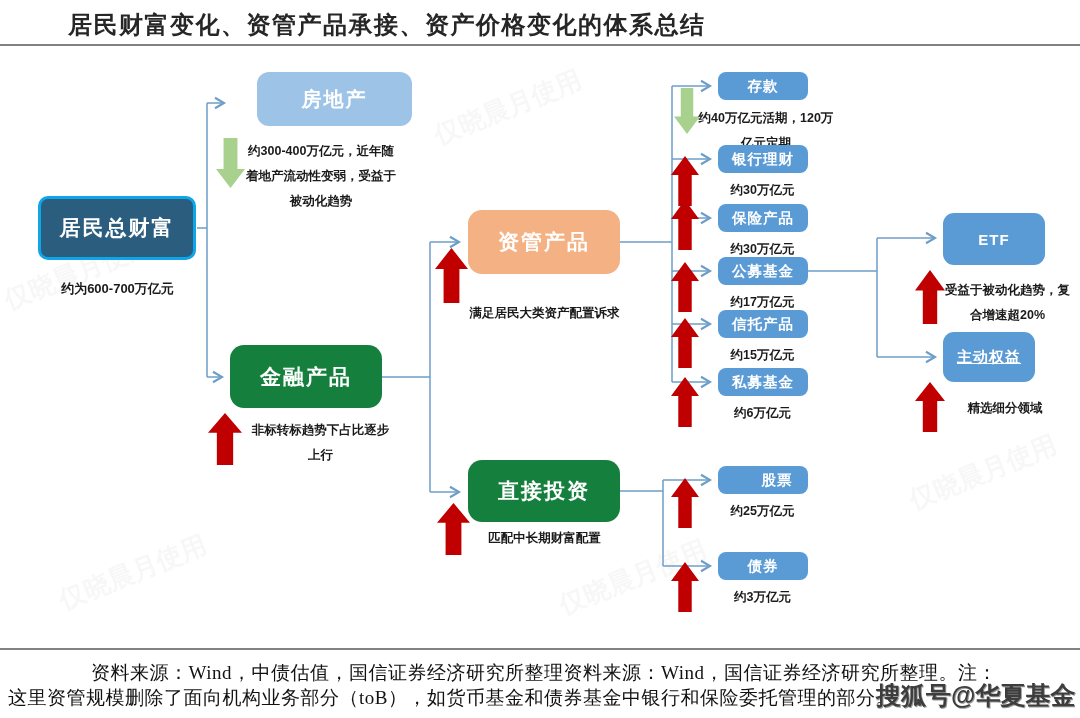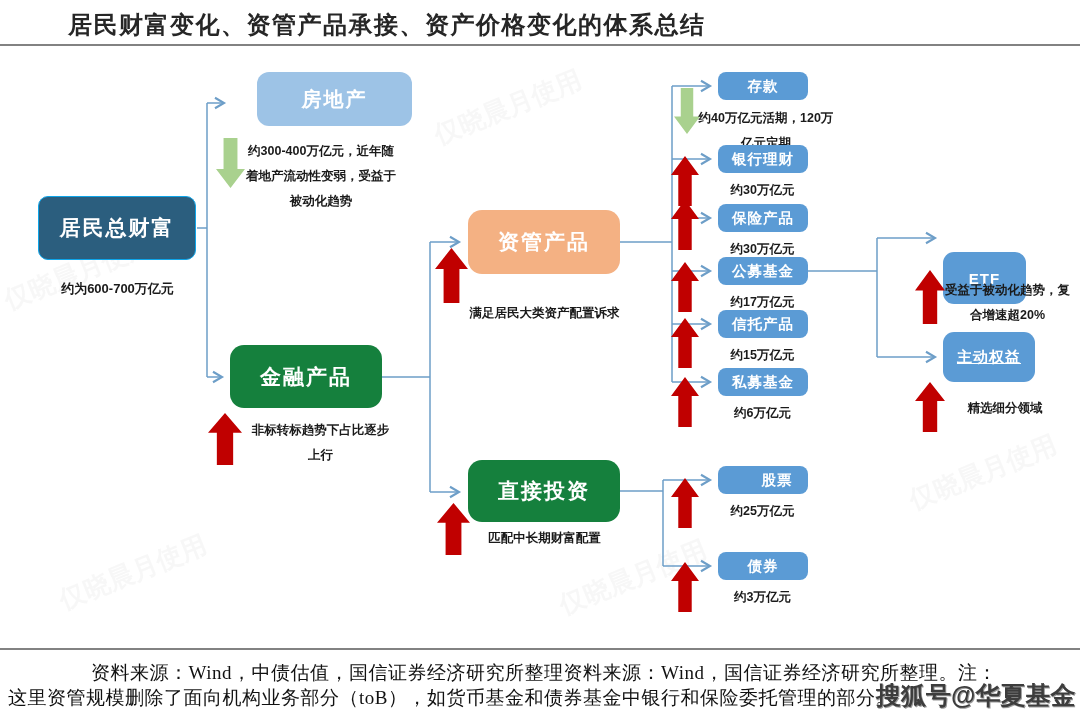--- a/index.html
+++ b/index.html
@@ -15,21 +15,21 @@
   }
   .rule{left:0;width:1080px;height:2px;background:#828282;}
   .rule-top{top:44px;}
   .rule-bottom{top:648px;}
   
   .node{
     display:flex;align-items:center;justify-content:center;
     color:#ffffff;font-weight:700;text-align:center;
     box-sizing:border-box;
   }
-  .n-dark{background:#2B5E7E;border:1px solid #0ea5e9;border-radius:10px;font-size:21px;letter-spacing:2px;}
+  .n-dark{background:#2B5E7E;border:3px solid #0ea5e9;border-radius:10px;font-size:21px;letter-spacing:2px;}
   .n-lblue{background:#9DC3E6;border-radius:12px;font-size:20px;letter-spacing:2px;}
   .n-red{background:#15803d;border-radius:14px;font-size:21px;letter-spacing:2px;}
   .n-orange{background:#F4B183;border-radius:14px;font-size:21px;letter-spacing:2px;}
   .n-blue{background:#5B9BD5;border-radius:8px;font-size:14.5px;letter-spacing:1px;}
   .n-blue2{background:#5B9BD5;border-radius:11px;font-size:15px;letter-spacing:1px;}
   
   .cap{
     font-size:12.5px;line-height:25px;color:#1a1a1a;font-weight:600;
     text-align:center;
   }
@@ -159,21 +159,21 @@
 </div>
 <div class="abs up red-a" style="left:671px;top:318px;width:28px;height:50px;"></div>
 <div class="abs cap" style="left:705px;top:343px;width:115px;">约15万亿元</div>
 
 <div class="abs node n-blue" style="left:718px;top:368px;width:90px;height:28px;">
   <span>私募基金</span>
 </div>
 <div class="abs up red-a" style="left:671px;top:377px;width:28px;height:50px;"></div>
 <div class="abs cap" style="left:705px;top:401px;width:115px;">约6万亿元</div>
 
-<div class="abs node n-blue2" style="left:943px;top:213px;width:83px;height:52px;margin-top:39px;">
+<div class="abs node n-blue2" style="left:943px;top:213px;width:102px;height:52px;">
   <span>ETF</span>
 </div>
 <div class="abs up red-a" style="left:915px;top:270px;width:30px;height:54px;"></div>
 <div class="abs cap" style="left:945px;top:278px;width:125px;">受益于被动化趋势，复合增速超20%</div>
 
 <div class="abs node n-blue2" style="left:943px;top:332px;width:92px;height:50px;text-decoration:underline;">
   <span>主动权益</span>
 </div>
 <div class="abs up red-a" style="left:915px;top:382px;width:30px;height:50px;"></div>
 <div class="abs cap" style="left:945px;top:396px;width:120px;">精选细分领域</div>

